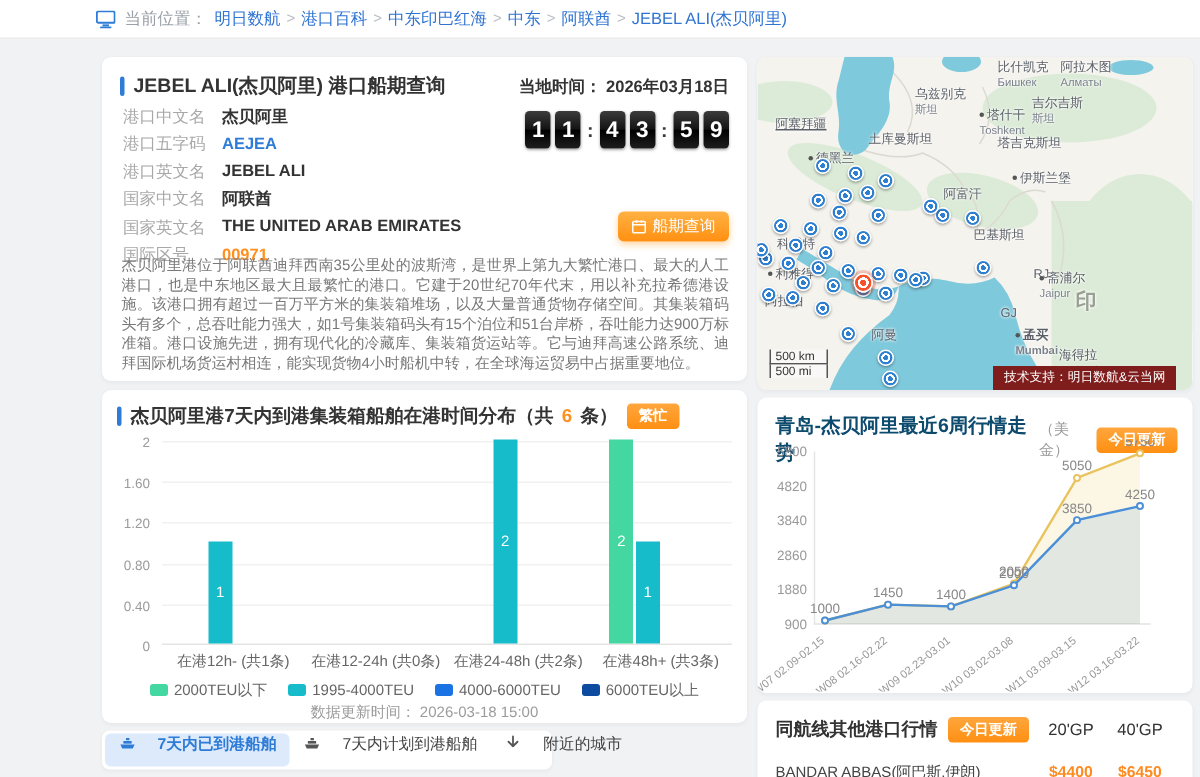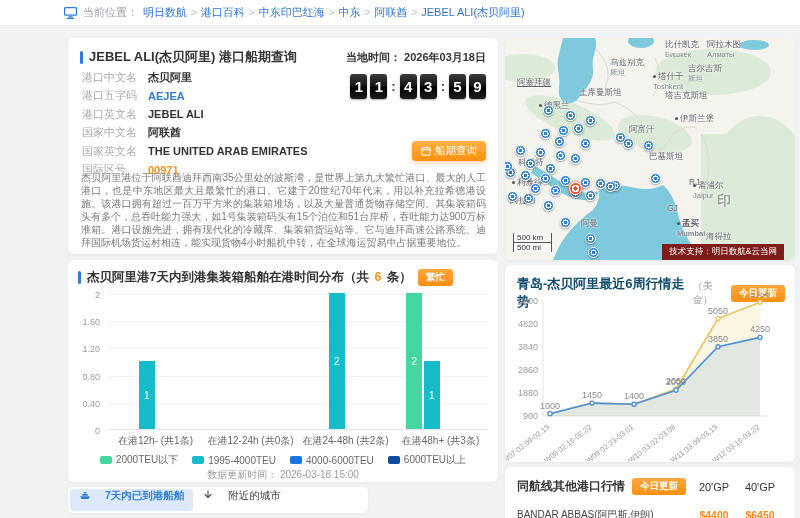--- a/index.html
+++ b/index.html
@@ -233,20 +233,28 @@
 </div>
 
 <div id="tabs-bar">
     <div class="tab active">
       <svg class="tab-ico" width="12" height="12" viewBox="0 0 24 24">
         <path fill="#2e7cd6" d="M2.5 14.5h19L19 20H5z"></path>
         <rect x="6.5" y="10" width="11" height="3.5" fill="#2e7cd6"></rect>
         <rect x="10" y="6" width="4.5" height="3" fill="#2e7cd6"></rect>
       </svg>
       <span class="tab-label">7天内已到港船舶</span>
+    </div>
+    <div class="tab">
+      <svg class="tab-ico" width="12" height="12" viewBox="0 0 24 24">
+        <path fill="#555" d="M2.5 14.5h19L19 20H5z"></path>
+        <rect x="6.5" y="10" width="11" height="3.5" fill="#555"></rect>
+        <rect x="10" y="6" width="4.5" height="3" fill="#555"></rect>
+      </svg>
+      <span class="tab-label">7天内计划到港船舶</span>
     </div>
     <div class="tab">
       <svg class="tab-ico" width="12" height="12" viewBox="0 0 24 24">
         <path d="M12 4v13m-6-6l6 6 6-6" stroke="#555" stroke-width="2.4" fill="none" stroke-linecap="round" stroke-linejoin="round"></path>
       </svg>
       <span class="tab-label">附近的城市</span>
     </div>
   </div>
 
 <div class="card" id="card-map">

